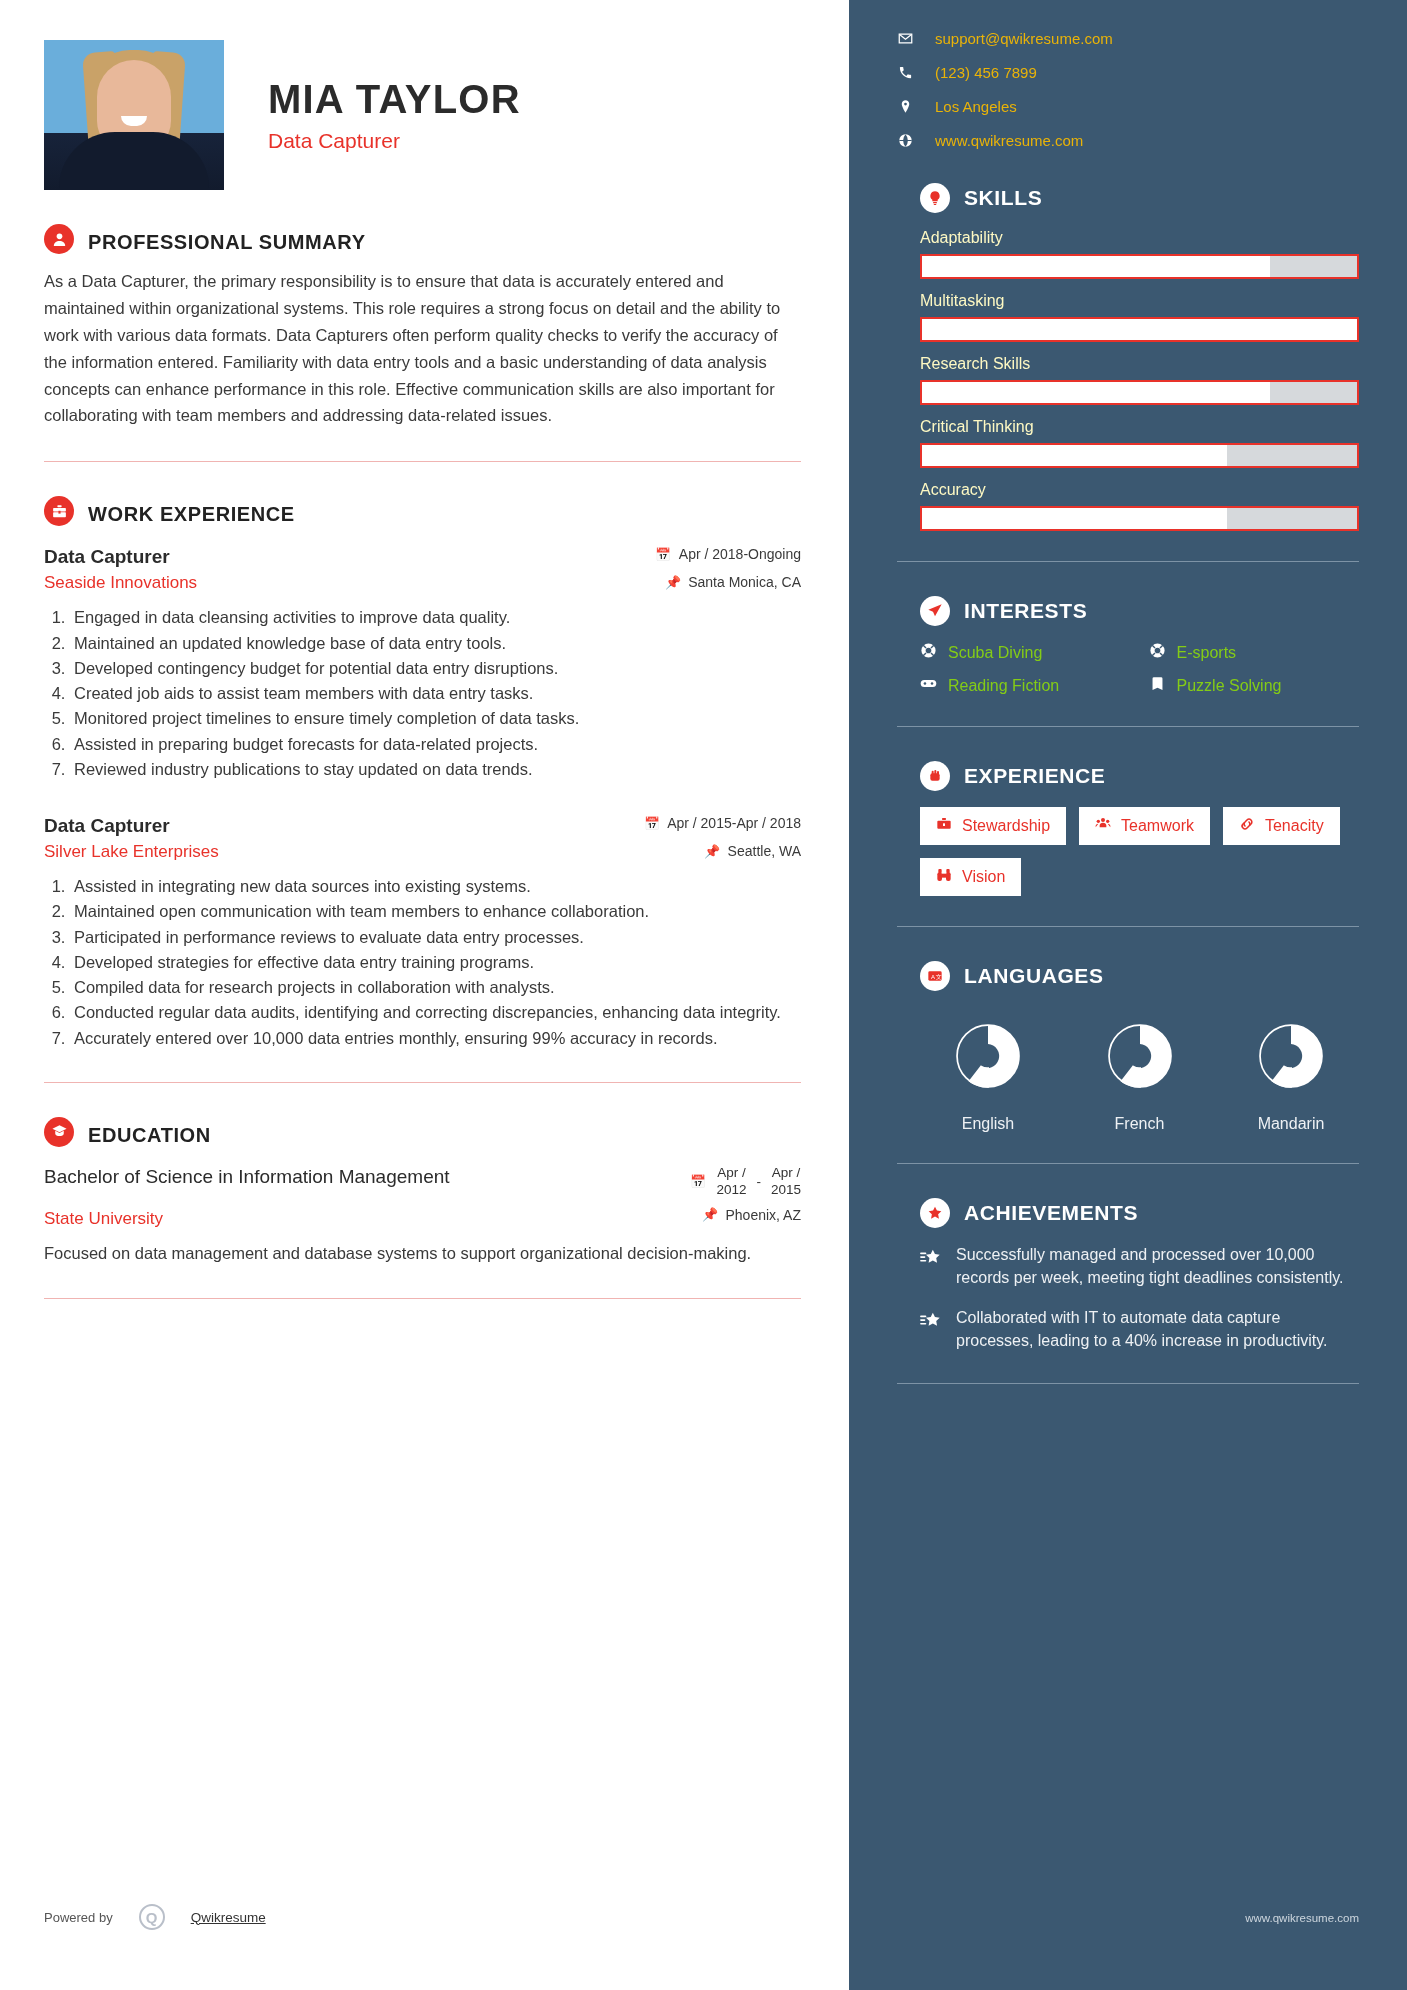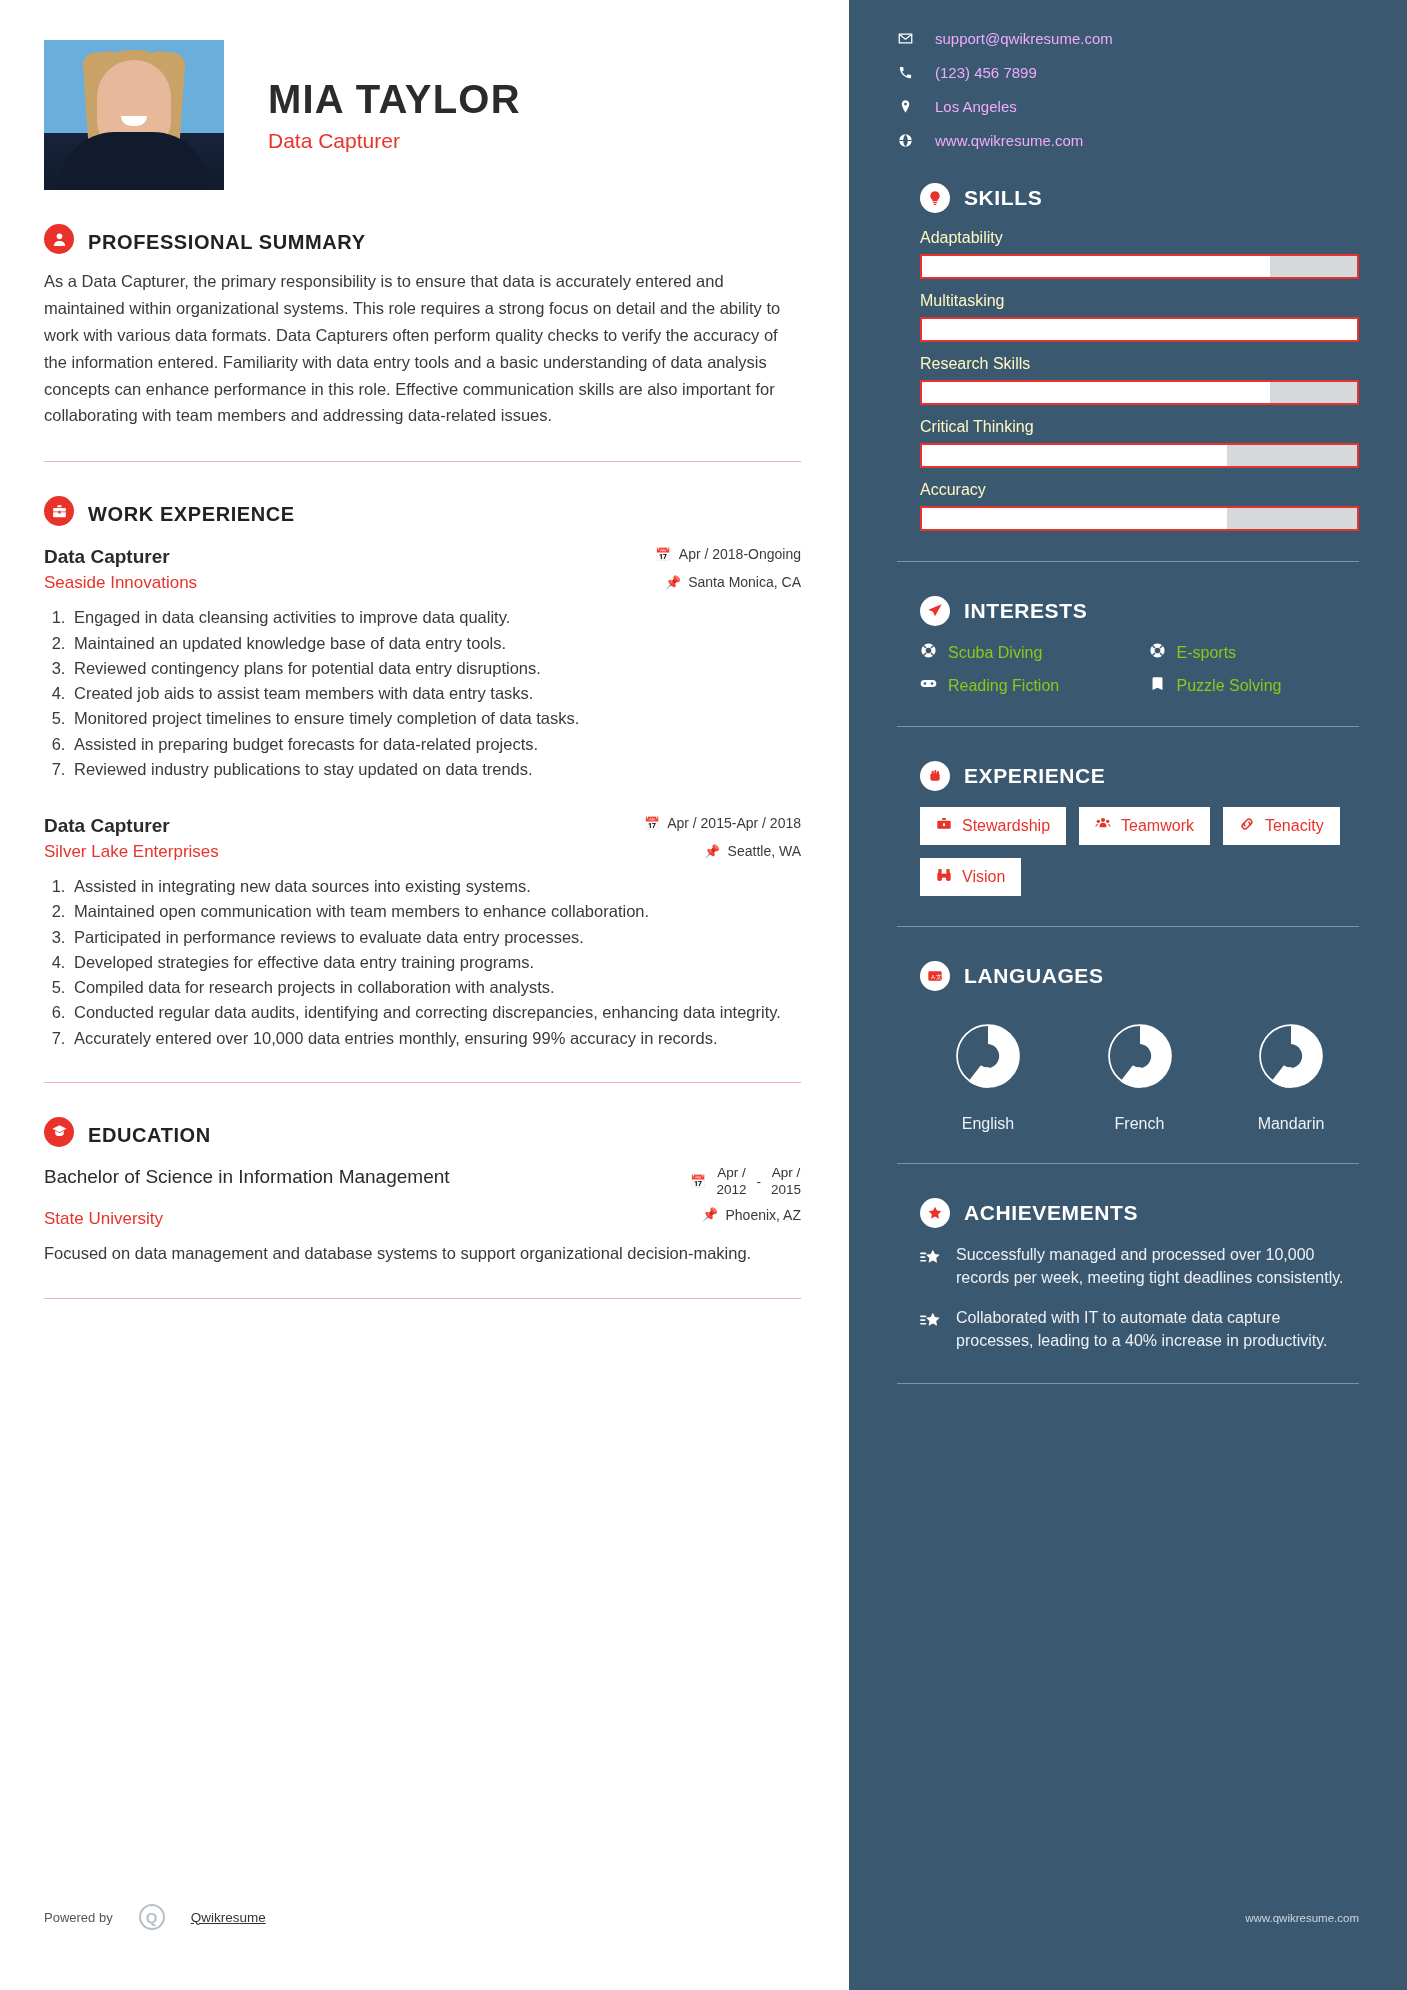--- a/index.html
+++ b/index.html
@@ -100,21 +100,21 @@
   .footer-left a { color: #333; text-decoration: underline; font-size: 13.5px; }
 
   
   .right {
     width: 558px; height: 100%;
     background: #3b5871;
     color: #ffffff;
     padding: 30px 48px 0 48px;
     position: relative;
   }
-  .contact-item { display: flex; align-items: center; gap: 22px; margin-bottom: 17px; font-size: 15px; color: #f0abfc; }
+  .contact-item { display: flex; align-items: center; gap: 22px; margin-bottom: 17px; font-size: 15px; color: #eab308; }
   .contact-item .ci { width: 16px; display:flex; justify-content:center; }
   .contact-item svg { width: 15px; height: 15px; fill: #ffffff; }
 
   .rsec { margin-top: 34px; margin-left: 23px; }
   .rsec-head { display: flex; align-items: center; gap: 14px; margin-bottom: 16px; }
   .rsec-title { font-size: 21px; font-weight: 700; letter-spacing: 0.6px; color: #fff; }
   .wicon {
     width: 30px; height: 30px; border-radius: 50%; background: #ffffff;
     display:flex; align-items:center; justify-content:center; flex: none;
   }
@@ -215,21 +215,21 @@
         <div class="job-row">
           <div class="job-company">Seaside Innovations</div>
           <div class="job-loc">
             <span class="mini-ic">📌</span>
             <span>Santa Monica, CA</span>
           </div>
         </div>
         <ol class="duties">
           <li>Engaged in data cleansing activities to improve data quality.</li>
           <li>Maintained an updated knowledge base of data entry tools.</li>
-          <li>Reviewed contingency plans for potential data entry disruptions.</li>
+          <li>Developed contingency budget for potential data entry disruptions.</li>
           <li>Created job aids to assist team members with data entry tasks.</li>
           <li>Monitored project timelines to ensure timely completion of data tasks.</li>
           <li>Assisted in preparing budget forecasts for data-related projects.</li>
           <li>Reviewed industry publications to stay updated on data trends.</li>
         </ol>
       </div>
 
       <div class="job" style="margin-top:34px">
         <div class="job-row">
           <div class="job-title">Data Capturer</div>

